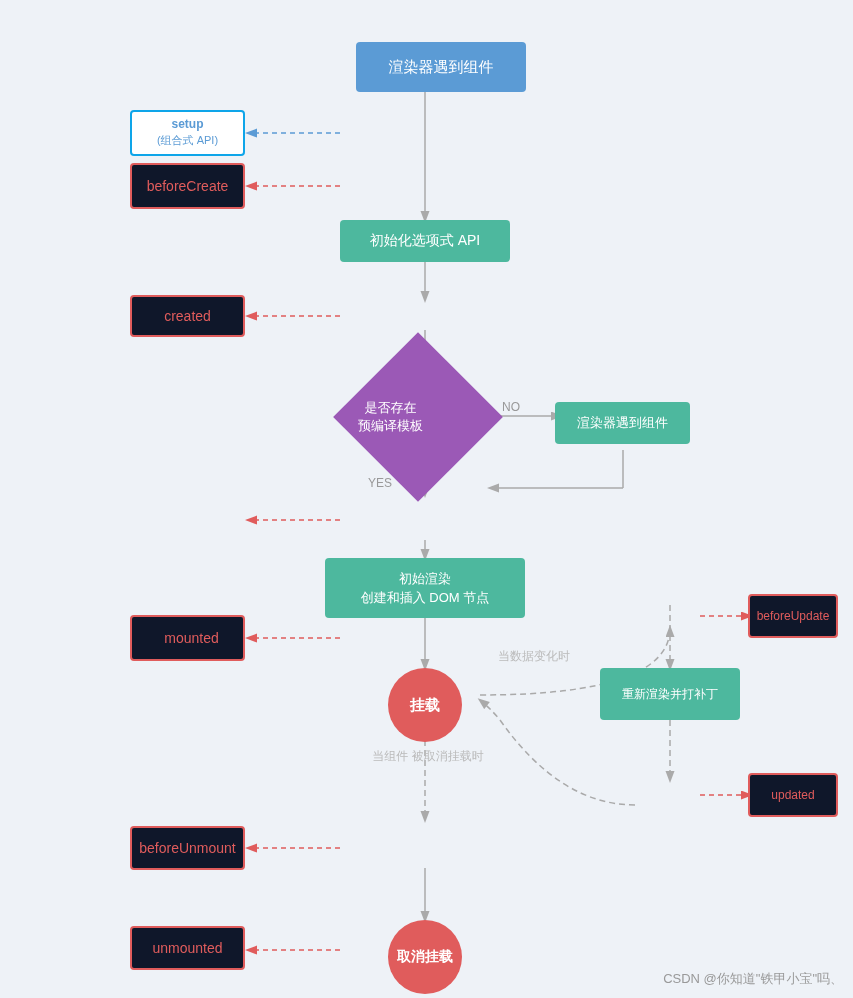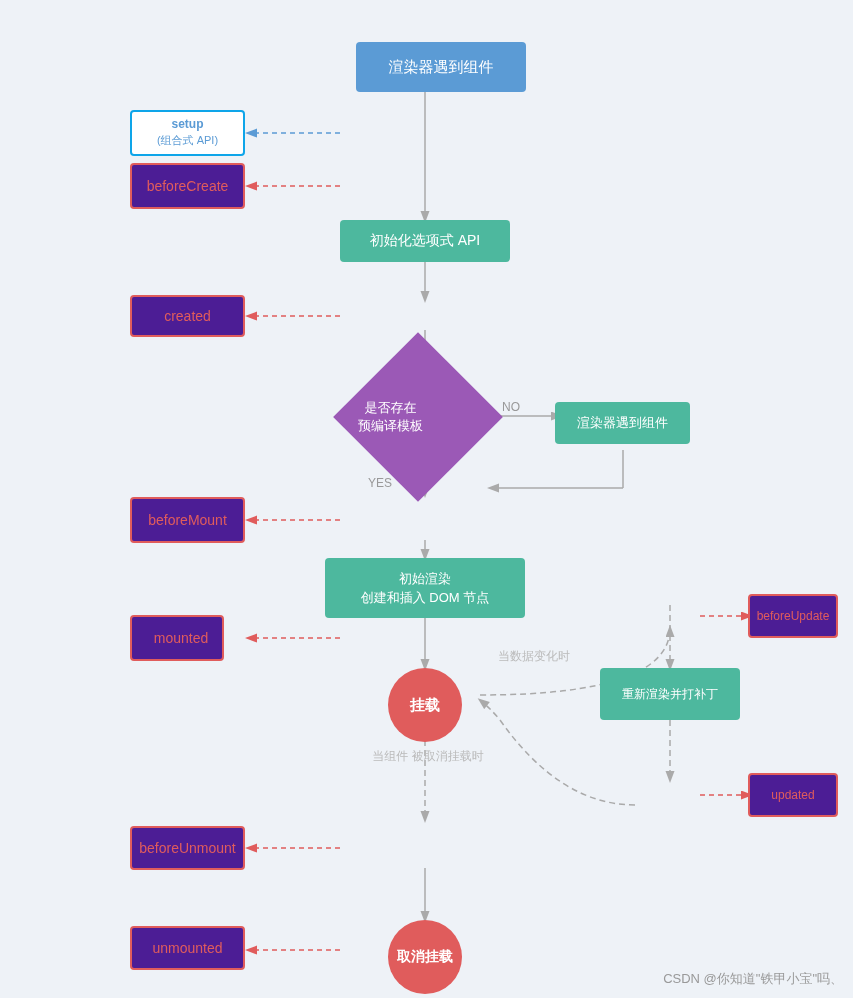--- a/index.html
+++ b/index.html
@@ -30,21 +30,21 @@
     }
     .box-blue {
       background: #5b9bd5;
       color: white;
     }
     .box-green {
       background: #4db89e;
       color: white;
     }
     .box-red-outline {
-      background: #4c1d95;
+      background: #0f172a;
       border: 2px solid #e05c5c;
       color: #e05c5c;
     }
     .box-blue-outline {
       background: white;
       border: 2px solid #0ea5e9;
       color: #5b9bd5;
     }
     .diamond {
       position: absolute;
@@ -191,27 +191,26 @@
     <div class="diamond-inner"></div>
     <div class="diamond-text">是否存在<br>预编译模板</div>
   </div>
 
   <div class="label-text" style="left:502px; top:400px;">NO</div>
 
   <div class="label-text" style="left:368px; top:476px;">YES</div>
 
   <div class="box box-green" style="left:555px; top:402px; width:135px; height:42px; font-size:13px;">渲染器遇到组件</div>
 
-  <div class="box box-red-outline" style="left:130px; top:497px; width:115px; height:46px;">beforeMount</div>
 
   <div class="box box-green" style="left:325px; top:558px; width:200px; height:60px; font-size:13px; line-height:1.5;">
     <span>初始渲染<br>创建和插入 DOM 节点</span>
   </div>
 
-  <div class="box box-red-outline" style="left:130px; top:615px; width:94px; height:46px;padding-left:8px;">mounted</div>
+  <div class="box box-red-outline" style="left:130px; top:615px; width:115px; height:46px;padding-left:8px;">mounted</div>
 
   <div class="circle circle-red" style="left:388px; top:668px; width:74px; height:74px; font-size:15px;">挂载</div>
 
   <div class="label-text" style="left:498px; top:648px; font-size:12px; color:#bbb;">当数据变化时</div>
 
   <div class="box box-red-outline" style="left:748px; top:594px; width:90px; height:44px; font-size:12px;">beforeUpdate</div>
 
   <div class="box box-green" style="left:600px; top:668px; width:140px; height:52px; font-size:12px;">重新渲染并打补丁</div>
 
   <div class="box box-red-outline" style="left:748px; top:773px; width:90px; height:44px; font-size:12px;">updated</div>

